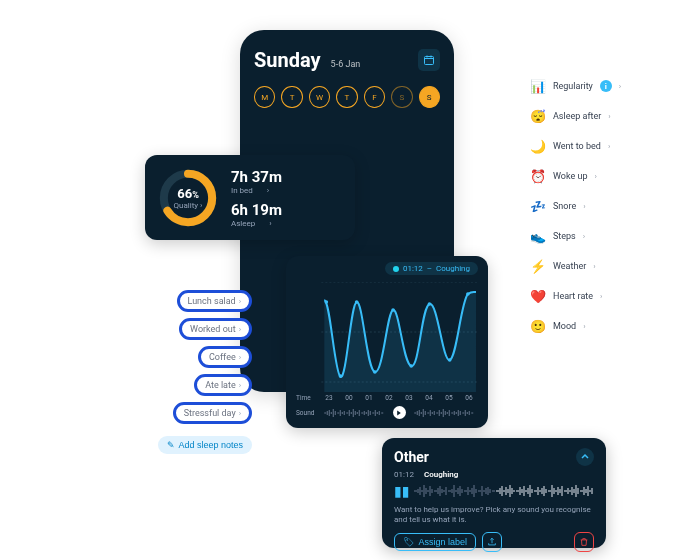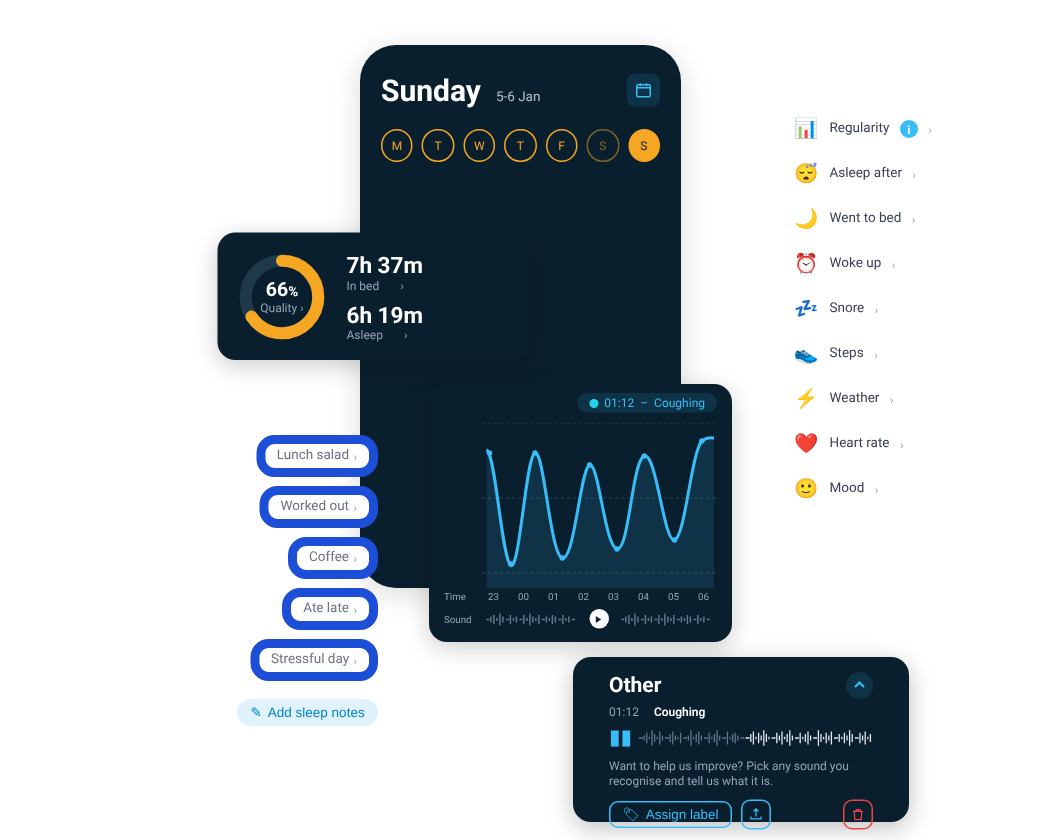--- a/index.html
+++ b/index.html
@@ -81,21 +81,21 @@
   .play-dot { width:13px; height:13px; background:#fff; border-radius:50%; display:flex; align-items:center; justify-content:center; margin:0 2px; }
   .play-dot svg { width:6px; height:6px; }
 
   .notes {
     position:absolute;
     left:158px; top:290px;
     display:flex; flex-direction:column; align-items:flex-end; gap:6px;
     font-size:9px; color:#6b7280;
   }
   .note-chip {
-    border:6px solid #1d4ed8; border-radius:12px; padding:3px 8px;
+    border:3px solid #1d4ed8; border-radius:12px; padding:3px 8px;
     display:flex; align-items:center; gap:3px; background:#fff;
   }
   .add-note-btn {
     margin-top:6px;
     background:#e0f2fe; color:#0284c7; border-radius:12px; padding:4px 9px;
     font-size:9px; display:flex; align-items:center; gap:4px;
     border:none;
   }
 
   .metrics {
@@ -108,21 +108,21 @@
   .metric .mi { width:16px; height:16px; display:flex; align-items:center; justify-content:center; font-size:13px; }
   .metric .chev { color:#9ca3af; }
 
   .other-card {
     position:absolute;
     left:382px; top:438px;
     width:224px; height:110px;
     background:#0a1f2e;
     border-radius:12px;
     box-shadow:0 4px 16px rgba(0,0,0,0.25);
-    padding:10px 24px;
+    padding:10px 12px;
     color:#fff;
     z-index:4;
   }
   .other-head { display:flex; justify-content:space-between; align-items:center; }
   .other-title { font-size:14px; font-weight:700; }
   .collapse { width:18px; height:18px; background:#0f3346; border-radius:50%; display:flex; align-items:center; justify-content:center; }
   .other-meta { font-size:8px; color:#94a3b8; margin-top:4px; display:flex; align-items:center; gap:10px;}
   .other-meta b { color:#fff; font-weight:600; }
   .other-wave { display:flex; align-items:center; gap:6px; margin-top:4px; }
   .pause-ic { color:#38bdf8; font-size:14px; width:14px; }

